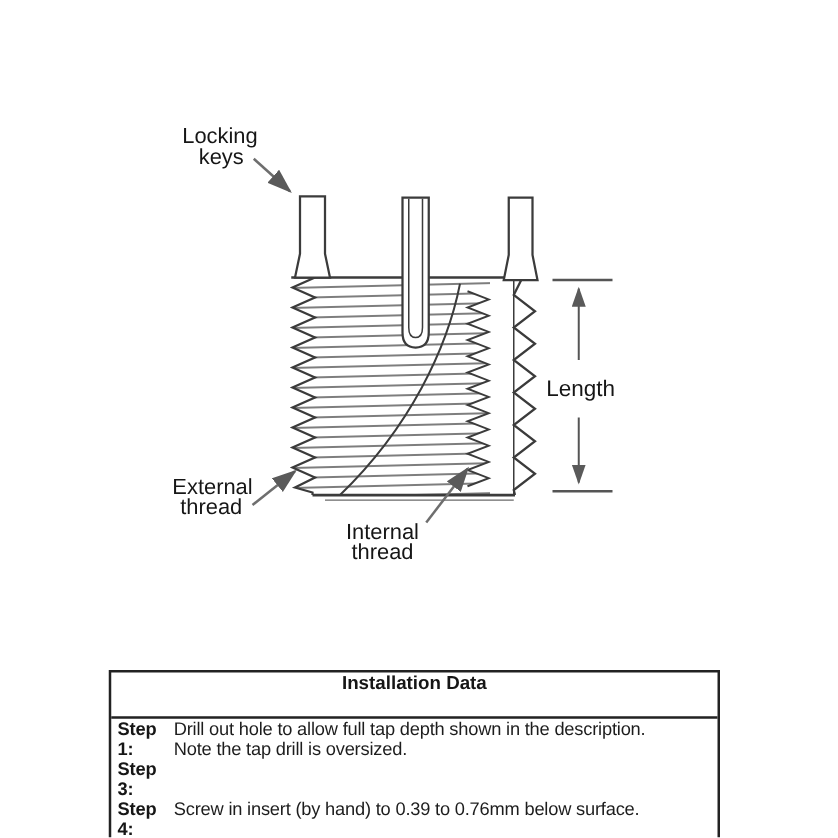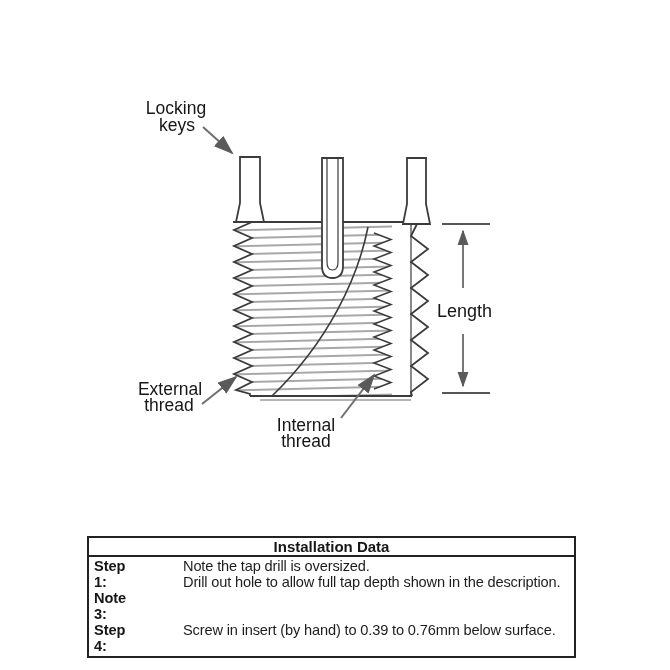--- a/index.html
+++ b/index.html
@@ -11,26 +11,26 @@
   svg text{font-family:"Liberation Sans",sans-serif;fill:#161616;}
   .lbl{font-size:17.5px;}
   .len{font-size:18px;}
 
   .inst-table{
     position:absolute;left:87px;top:536px;width:485px;
     border:2px solid #222;background:#fff;
   }
   .inst-title{
     font-size:15px;font-weight:bold;text-align:center;
-    line-height:16px;padding:1px 0 0 0;
+    line-height:16px;padding:1px 0 18px 0;
     border-bottom:2px solid #222;
     letter-spacing:0px;color:#161616;
   }
   .inst-rows{padding:1px 3px 2px 5px;}
-  .step-row{display:flex;align-items:flex-start;gap:44px;}
+  .step-row{display:flex;align-items:flex-start;}
   .step-label{
     flex:none;width:45px;font-size:14.6px;font-weight:bold;
     line-height:16px;letter-spacing:-0.1px;color:#161616;
   }
   .step-text{
     flex:1;font-size:14.6px;line-height:16px;letter-spacing:-0.15px;color:#1d1d1d;
   }
   .step-line{display:block;white-space:nowrap;}
 </style>
 </head>
@@ -103,28 +103,28 @@
     </svg>
   </div>
 
   <div class="inst-table">
     <div class="inst-title">Installation Data</div>
     <div class="inst-rows">
 
       <div class="step-row">
         <span class="step-label">Step 1:</span>
         <span class="step-text">
+          <span class="step-line">Drill out hole to allow full tap depth shown in the description.</span>
           <span class="step-line">Note the tap drill is oversized.</span>
-          <span class="step-line">Drill out hole to allow full tap depth shown in the description.</span>
         </span>
       </div>
 
 
       <div class="step-row">
-        <span class="step-label">Note 3:</span>
+        <span class="step-label">Step 3:</span>
       </div>
 
       <div class="step-row">
         <span class="step-label">Step 4:</span>
         <span class="step-text">
           <span class="step-line">Screw in insert (by hand) to 0.39 to 0.76mm below surface.</span>
         </span>
       </div>
 
     </div>

